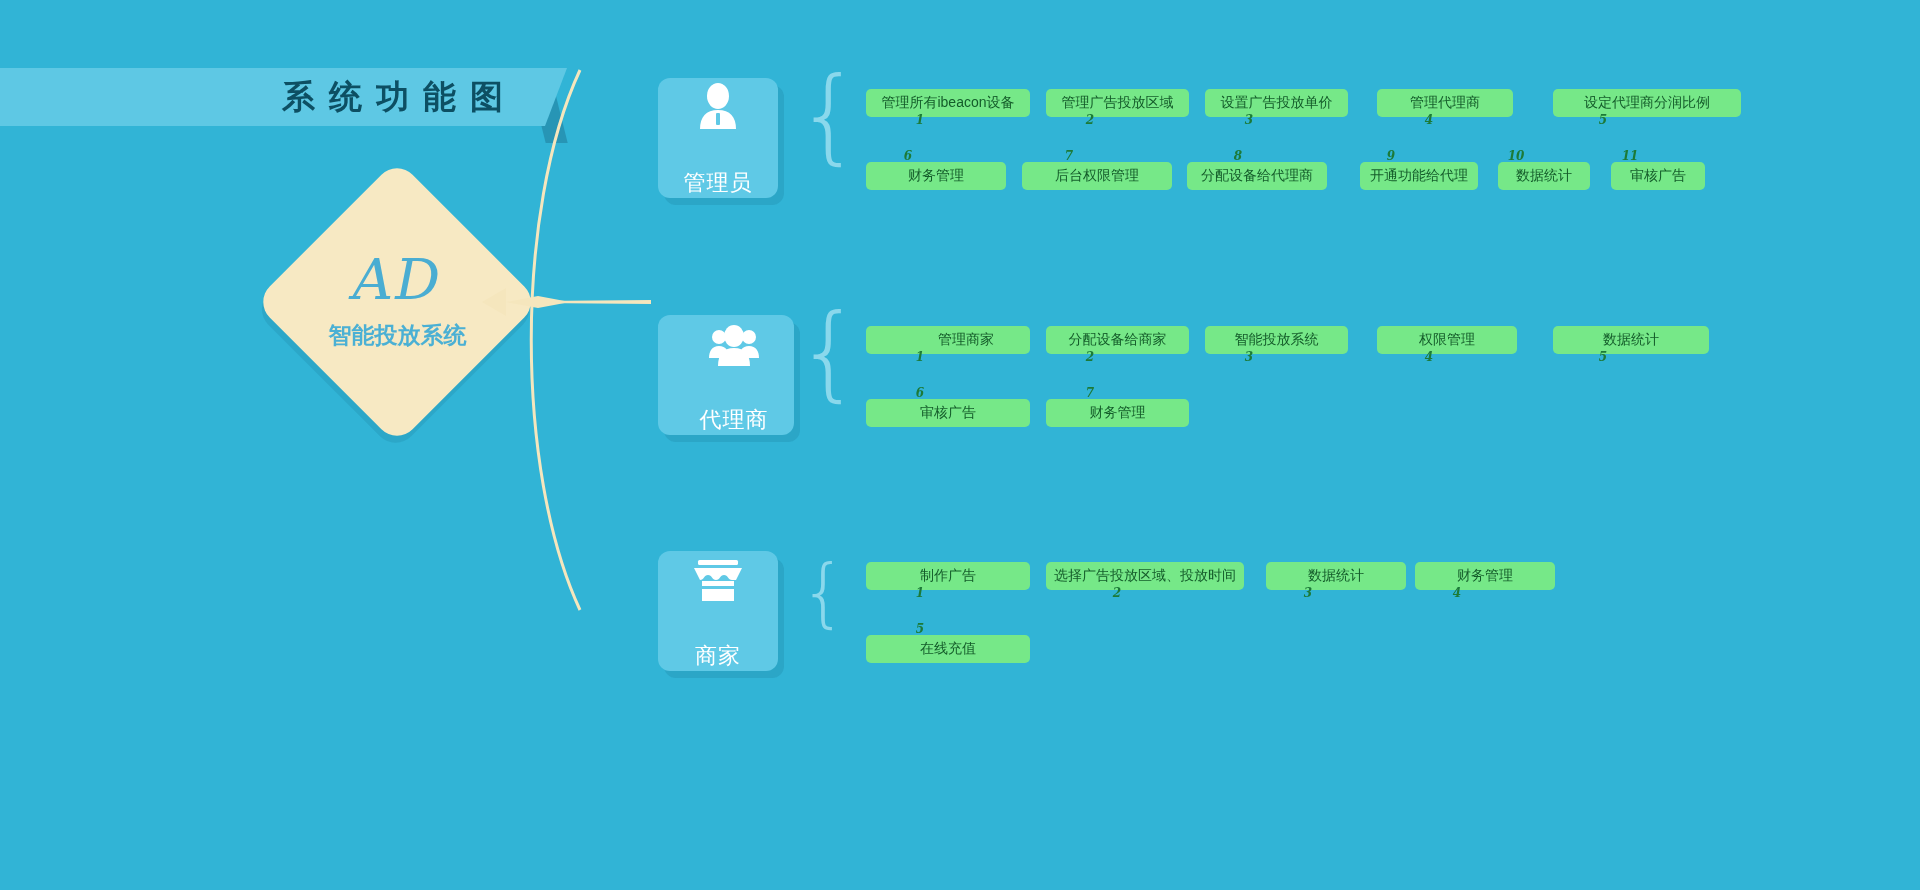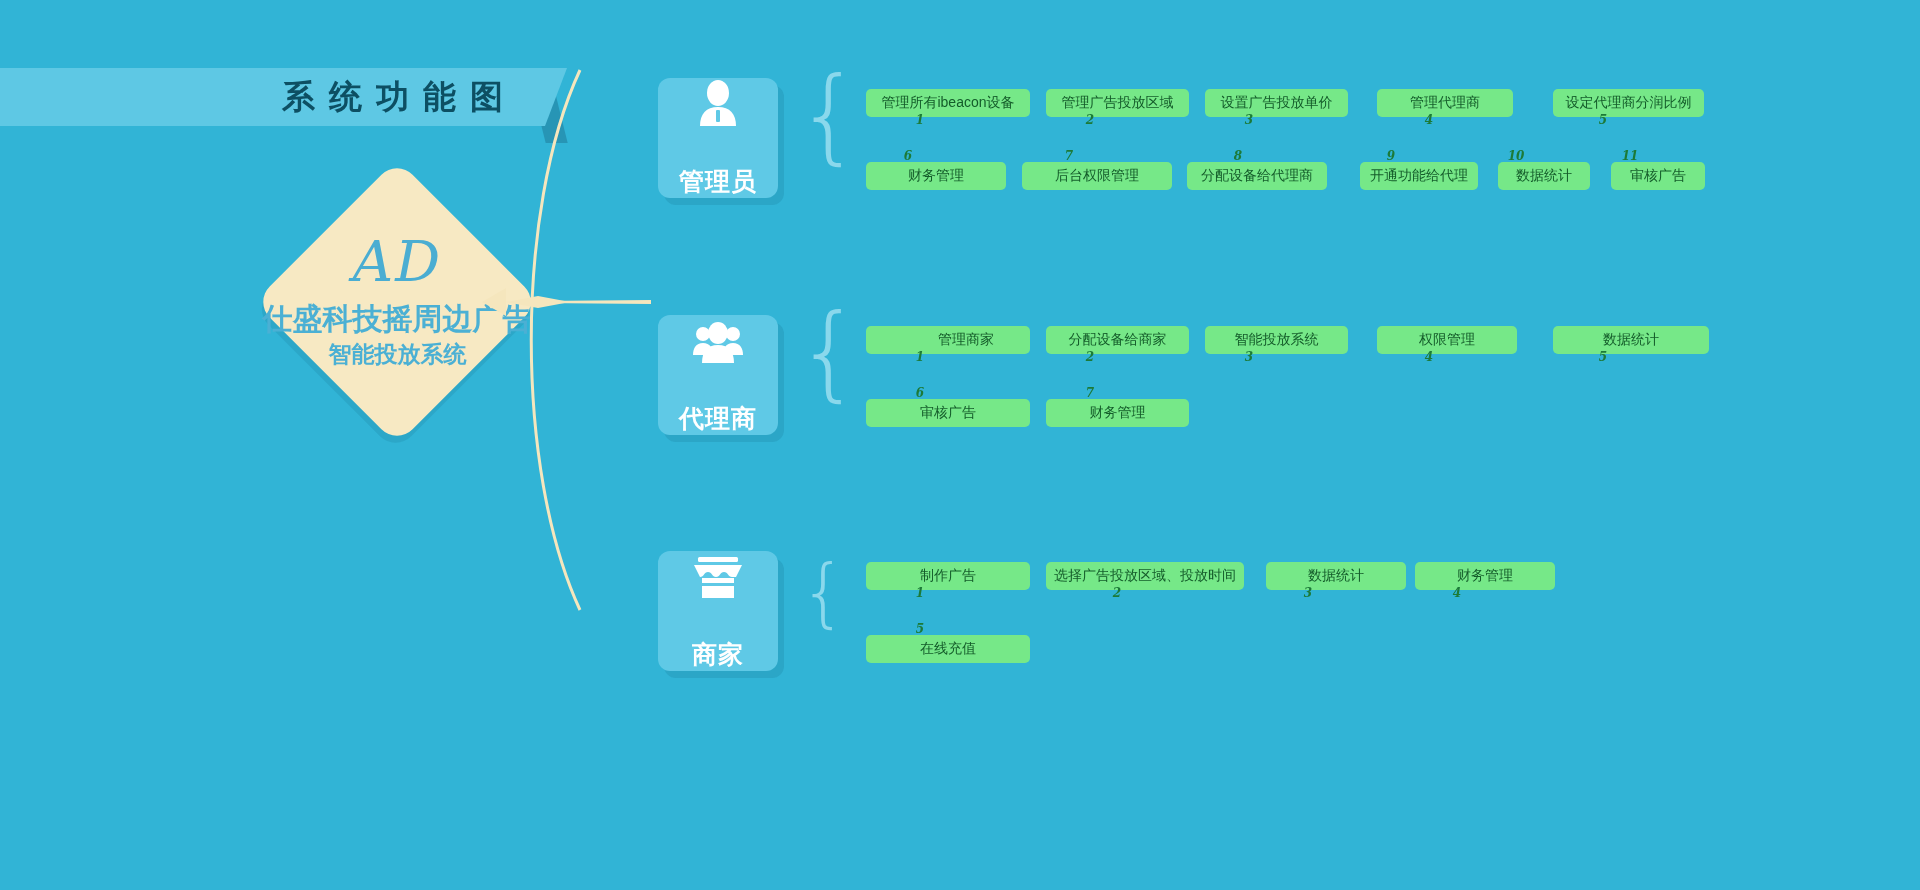--- a/index.html
+++ b/index.html
@@ -146,22 +146,22 @@
   .role-icon {
     width: 54px;
     height: 50px;
     display: flex;
     align-items: flex-end;
     justify-content: center;
     margin-bottom: 6px;
   }
   .role-label {
     color: #ffffff;
-    font-size: 25px;
-    font-weight: bold;
+    font-size: 22px;
+    font-weight: normal;
     letter-spacing: 1px;
     margin-top: 33px;
   }
 
   
   .brace {
     position: absolute;
     color: #8ad8ec;
     font-size: 104px;
     font-family: "DejaVu Sans", sans-serif;
@@ -202,21 +202,20 @@
 
 <div class="banner-shadow"></div>
 <div class="banner"></div>
 <div class="banner-tail"></div>
 <div class="banner-title">系统功能图</div>
 
 <div class="diamond-wrap">
   <div class="diamond-shape"></div>
   <div class="diamond-text">
     <div class="diamond-ad">AD</div>
-    <div class="diamond-line1">仕盛科技摇周边广告</div>
     <div class="diamond-line2">智能投放系统</div>
   </div>
 </div>
 
 <svg class="arc-svg" viewBox="0 0 260 560">
   <path d="M 120 10 C 55 150, 55 410, 120 550" stroke="#f5e6bd" stroke-width="3" fill="none"></path>
   <path d="M 22 242 L 46 228 L 46 256 Z" fill="#f5e6bd"></path>
   <path d="M 46 242 L 78 236 L 110 242 L 78 248 Z" fill="#f5e6bd"></path>
   <path d="M 78 242 L 190 241 L 190 243 Z" stroke="#f5e6bd" stroke-width="2" fill="none"></path>
 </svg>
@@ -246,21 +245,21 @@
 <div class="chip" style="left:1177px; top:89px; width:143px;">
     <span>设置广告投放单价</span>
   </div>
 <div class="chip-num" style="left:1239px; top:113px;">3</div>
 
 <div class="chip" style="left:1349px; top:89px; width:136px;">
     <span>管理代理商</span>
   </div>
 <div class="chip-num" style="left:1419px; top:113px;">4</div>
 
-<div class="chip" style="left:1525px; top:89px; width:151px;">
+<div class="chip" style="left:1525px; top:89px; width:188px;">
     <span>设定代理商分润比例</span>
   </div>
 <div class="chip-num" style="left:1593px; top:113px;">5</div>
 
 <div class="chip-num" style="left:898px; top:149px;">6</div>
 <div class="chip" style="left:838px; top:162px; width:140px;">
     <span>财务管理</span>
   </div>
 
 <div class="chip-num" style="left:1059px; top:149px;">7</div>
@@ -281,21 +280,21 @@
 <div class="chip-num" style="left:1506px; top:149px;">10</div>
 <div class="chip" style="left:1470px; top:162px; width:92px;">
     <span>数据统计</span>
   </div>
 
 <div class="chip-num" style="left:1620px; top:149px;">11</div>
 <div class="chip" style="left:1583px; top:162px; width:94px;">
     <span>审核广告</span>
   </div>
 
-<div class="role-node" style="left:658px; top:315px;">
+<div class="role-node" style="left:658px; top:315px;padding-left:16px;">
   <div class="role-icon">
     <svg width="50" height="42" viewBox="0 0 50 42">
       <circle cx="10" cy="13" r="7" fill="#ffffff"></circle>
       <path d="M 10 22 C 3 22, 0 27, 0 34 L 20 34 C 20 27, 17 22, 10 22 Z" fill="#ffffff"></path>
       <circle cx="40" cy="13" r="7" fill="#ffffff"></circle>
       <path d="M 40 22 C 33 22, 30 27, 30 34 L 50 34 C 50 27, 47 22, 40 22 Z" fill="#ffffff"></path>
       <ellipse cx="25" cy="12" rx="10" ry="11" fill="#ffffff"></ellipse>
       <path d="M 25 24 C 14 24, 9 31, 9 42 L 41 42 C 41 31, 36 24, 25 24 Z" fill="#ffffff"></path>
     </svg>
   </div>

